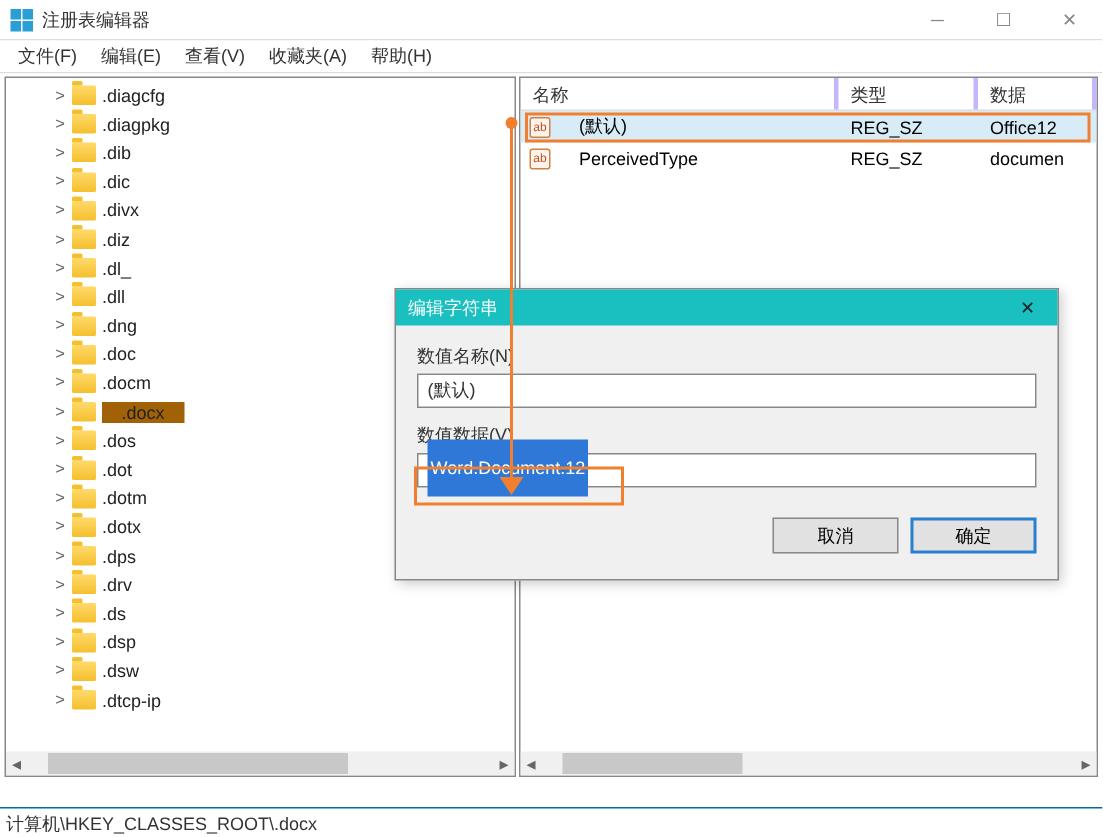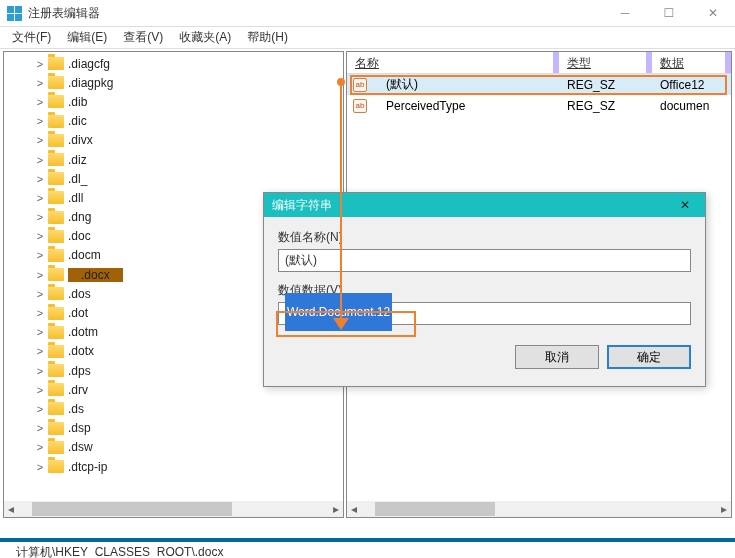--- a/index.html
+++ b/index.html
@@ -31,21 +31,21 @@
 .tree-label { color: #222; }
 .tree-row.selected .tree-label { background: #a16207; padding: 0 13px; }
 
 
 .hscroll { position: absolute; bottom: 0; left: 0; right: 0; height: 16px; background: #f0f0f0; display: flex; align-items: center; }
 .hscroll .thumb { height: 14px; background: #c8c8c8; margin-left: 14px; }
 .hscroll .arrow { width: 14px; height: 14px; display: flex; align-items: center; justify-content: center; color: #666; }
 
 
 .list-header { display: flex; height: 22px; border-bottom: 1px solid #ddd; }
-.list-header div { padding: 3px 8px; border-right: 6px solid #c4b5fd; color: #333; text-decoration: underline; }
+.list-header div { padding: 3px 8px; border-right: 3px solid #c4b5fd; color: #333; }
 .col-name { width: 212px; }
 .col-type { width: 93px; }
 .col-data { flex: 1; }
 
 .list-body { }
 .list-row { display: flex; height: 21px; align-items: center; }
 .list-row.sel { background: #d8ecf8; }
 .list-row .cell-name { width: 212px; padding-left: 6px; display: flex; align-items: center; }
 .list-row .cell-type { width: 93px; padding-left: 8px; }
 .list-row .cell-data { flex: 1; padding-left: 8px; overflow: hidden; }
@@ -60,21 +60,21 @@
 .dlg-close { margin-left: auto; width: 40px; text-align: center; color: #222; }
 .dlg-body { padding: 12px 14px 10px; }
 .dlg-label { color: #333; margin-bottom: 3px; }
 .dlg-input { width: 100%; height: 23px; border: 1px solid #888; background: #fff; padding: 2px 6px; color: #333; margin-bottom: 10px; }
 .dlg-input.editable .sel-text { background: #3078d7; color: #fff; padding: 12px 2px; }
 .dlg-buttons { display: flex; justify-content: flex-end; gap: 8px; padding: 0 14px 10px; }
 .dlg-btn { width: 84px; height: 24px; border: 1px solid #888; background: #e1e1e1; display: flex; align-items: center; justify-content: center; }
 .dlg-btn.primary { border: 2px solid #2a80d0; }
 
 
-.statusbar { height: 20px; border-top: 4px solid #0369a1; padding: 2px 16px; background: #fff; color: #333; position: absolute; bottom: 0; left: 0; right: 0; }
+.statusbar { height: 20px; border-top: 1px solid #0369a1; padding: 2px 4px; background: #fff; color: #333; position: absolute; bottom: 0; left: 0; right: 0; }
 
 
 .arrow-line { position: absolute; left: 340px; top: 80px; width: 2px; height: 242px; background: #f08030; pointer-events: none; }
 .arrow-head { position: absolute; left: 333px; top: 318px; width: 0; height: 0; border-left: 8px solid transparent; border-right: 8px solid transparent; border-top: 12px solid #f08030; pointer-events: none; }
 .arrow-dot { position: absolute; left: 337px; top: 78px; width: 8px; height: 8px; background: #f08030; border-radius: 50%; pointer-events: none; }
 
 </style>
 </head>
 <body>
 

